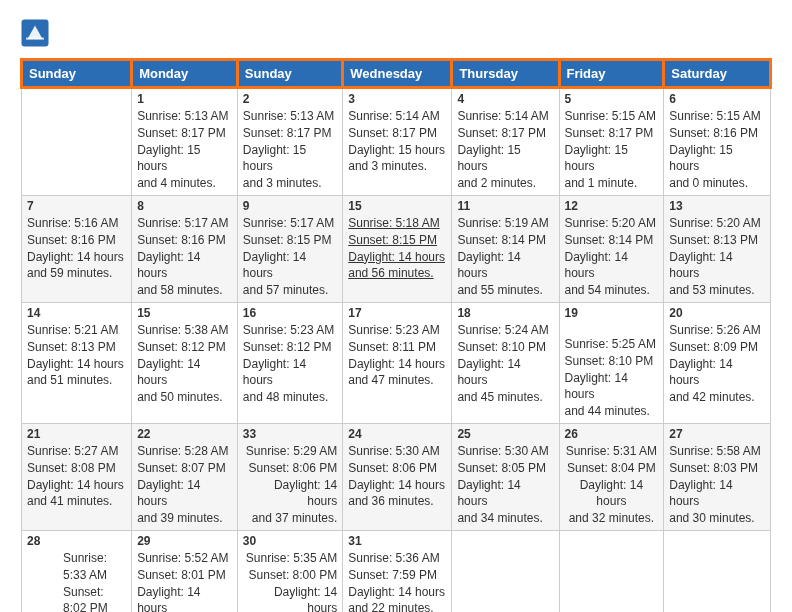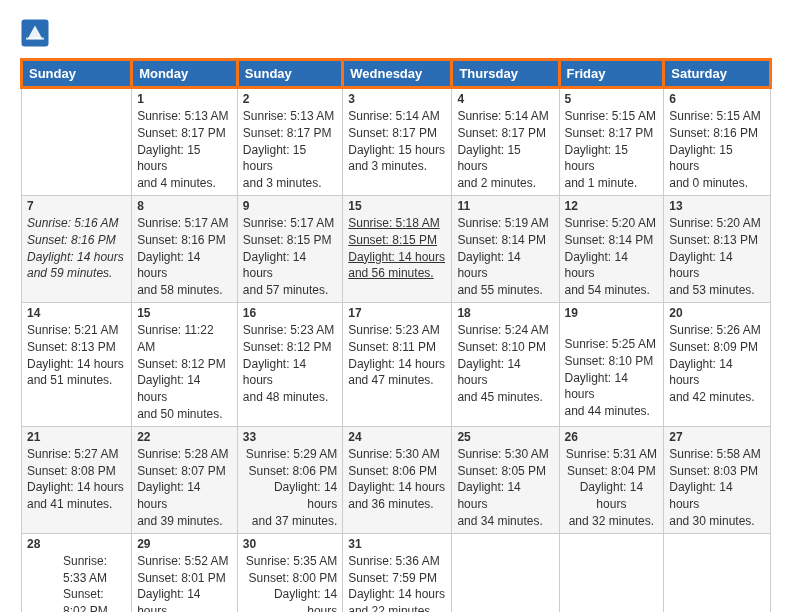--- a/index.html
+++ b/index.html
@@ -174,21 +174,21 @@
             <span class="cell-number">6</span>
             <div class="cell-info" style="white-space: pre-line;">Sunrise: 5:15 AM
 Sunset: 8:16 PM
 Daylight: 15 hours
 and 0 minutes.</div>
           </td>
         </tr>
         <tr class="row-even">
           <td>
             <span class="cell-number">7</span>
-            <div class="cell-info" style="white-space: pre-line; font-style: italic;">Sunrise: 5:16 AM
+            <div class="cell-info" style="white-space: pre-line;">Sunrise: 5:16 AM
 Sunset: 8:16 PM
 Daylight: 14 hours
 and 59 minutes.</div>
           </td>
           <td>
             <span class="cell-number">8</span>
             <div class="cell-info" style="white-space: pre-line;">Sunrise: 5:17 AM
 Sunset: 8:16 PM
 Daylight: 14 hours
 and 58 minutes.</div>
@@ -232,21 +232,21 @@
         <tr class="row-odd">
           <td>
             <span class="cell-number">14</span>
             <div class="cell-info" style="white-space: pre-line;">Sunrise: 5:21 AM
 Sunset: 8:13 PM
 Daylight: 14 hours
 and 51 minutes.</div>
           </td>
           <td>
             <span class="cell-number">15</span>
-            <div class="cell-info" style="white-space: pre-line;">Sunrise: 11:22 AM
+            <div class="cell-info" style="white-space: pre-line;">Sunrise: 5:38 AM
 Sunset: 8:12 PM
 Daylight: 14 hours
 and 50 minutes.</div>
           </td>
           <td>
             <span class="cell-number">16</span>
             <div class="cell-info" style="white-space: pre-line;">Sunrise: 5:23 AM
 Sunset: 8:12 PM
 Daylight: 14 hours
 and 48 minutes.</div>

